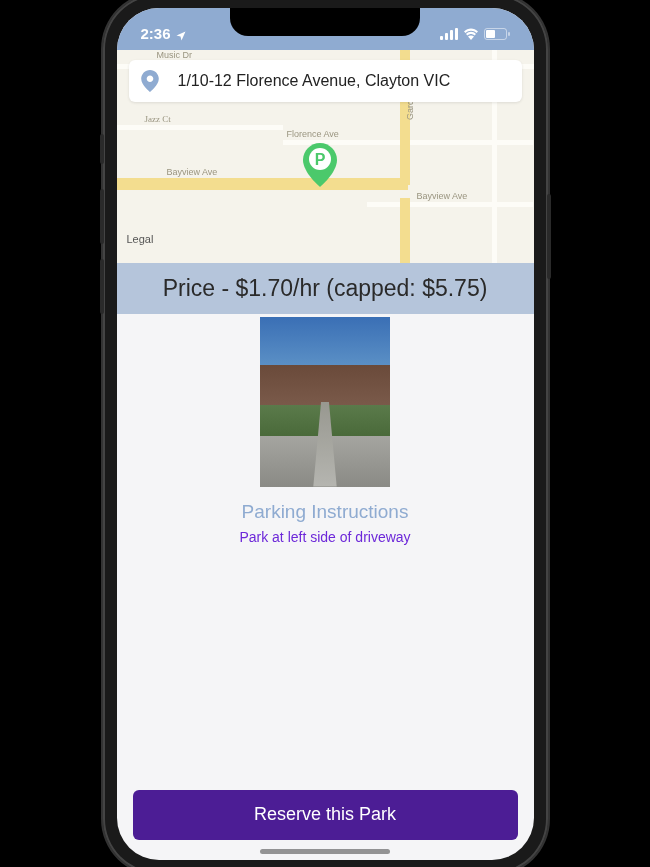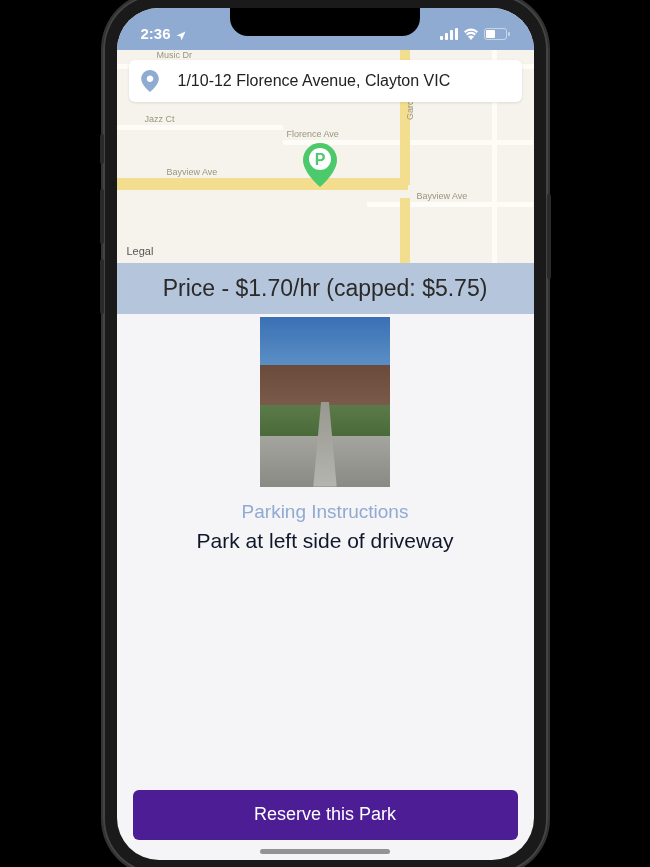--- a/index.html
+++ b/index.html
@@ -83,21 +83,21 @@
     .map-roads {
       position: absolute;
       inset: 0;
     }
     .road-h { position: absolute; height: 8px; background: #fff; width: 100%; }
     .road-h.thin { height: 5px; background: #fdfcf7; }
     .road-v { position: absolute; width: 8px; background: #fff; height: 100%; }
     .road-yellow-h { position: absolute; height: 12px; background: #f3dd8f; width: 70%; left: 0; }
     .road-yellow-v { position: absolute; width: 10px; background: #f3dd8f; height: 80%; bottom: 0; }
     .road-label { position: absolute; font-size: 9px; color: #9a9580; }
-    .map-legal { position: absolute; bottom: 6px; left: 10px; font-size: 11px; color: #555; }
+    .map-legal { position: absolute; bottom: 18px; left: 10px; font-size: 11px; color: #555; }
     .address-bar {
       position: absolute;
       top: 10px;
       left: 12px;
       right: 12px;
       height: 42px;
       background: #fff;
       border-radius: 6px;
       display: flex;
       align-items: center;
@@ -150,22 +150,22 @@
       background: linear-gradient(to top, #b5b5b0, #989890);
       clip-path: polygon(20% 100%, 80% 100%, 60% 0%, 40% 0%);
     }
     .instructions-title {
       color: #8fabd1;
       font-size: 19px;
       font-weight: 400;
       margin-bottom: 6px;
     }
     .instructions-text {
-      color: #0f172a;
-      font-size: 21px;
+      color: #6d28d9;
+      font-size: 14px;
     }
     .reserve-button {
       position: absolute;
       bottom: 20px;
       left: 16px;
       right: 16px;
       height: 50px;
       background: #4c1d95;
       color: #fff;
       border: none;
@@ -237,21 +237,21 @@
       <div class="map-roads">
         <div class="road-h thin" style="top:14px;"></div>
         <div class="road-h thin" style="top:75px; width:40%;"></div>
         <div class="road-h thin" style="top:90px; left:40%; width:60%;"></div>
         <div class="road-yellow-h" style="top:128px;"></div>
         <div class="road-h thin" style="top:152px; left:60%; width:40%;"></div>
         <div class="road-yellow-v" style="left:68%; top:0; height:135px;"></div>
         <div class="road-yellow-v" style="left:68%; bottom:0; height:65px;"></div>
         <div class="road-v" style="left:90%; background:#fdfcf7; width:5px;"></div>
         <span class="road-label" style="top:0; left:40px;">Music Dr</span>
-        <span class="road-label" style="top:64px; left:28px;">Jazz Ct</span>
+        <span class="road-label" style="top:64px; left:28px;font-family:Liberation Serif, serif;">Jazz Ct</span>
         <span class="road-label" style="top:79px; left:170px;">Florence Ave</span>
         <span class="road-label" style="top:117px; left:50px;">Bayview Ave</span>
         <span class="road-label" style="top:141px; left:300px;">Bayview Ave</span>
         <span class="road-label" style="top:55px; left:283px; transform:rotate(-90deg);">Gard</span>
       </div>
 
       <div class="address-bar">
         <svg width="18" height="22" viewBox="0 0 24 30">
             <path fill="#8fabd1" d="M12 0C5.4 0 0 5.4 0 12c0 9 12 18 12 18s12-9 12-18C24 5.4 18.6 0 12 0zm0 16.5c-2.5 0-4.5-2-4.5-4.5s2-4.5 4.5-4.5 4.5 2 4.5 4.5-2 4.5-4.5 4.5z"></path>
           </svg>

